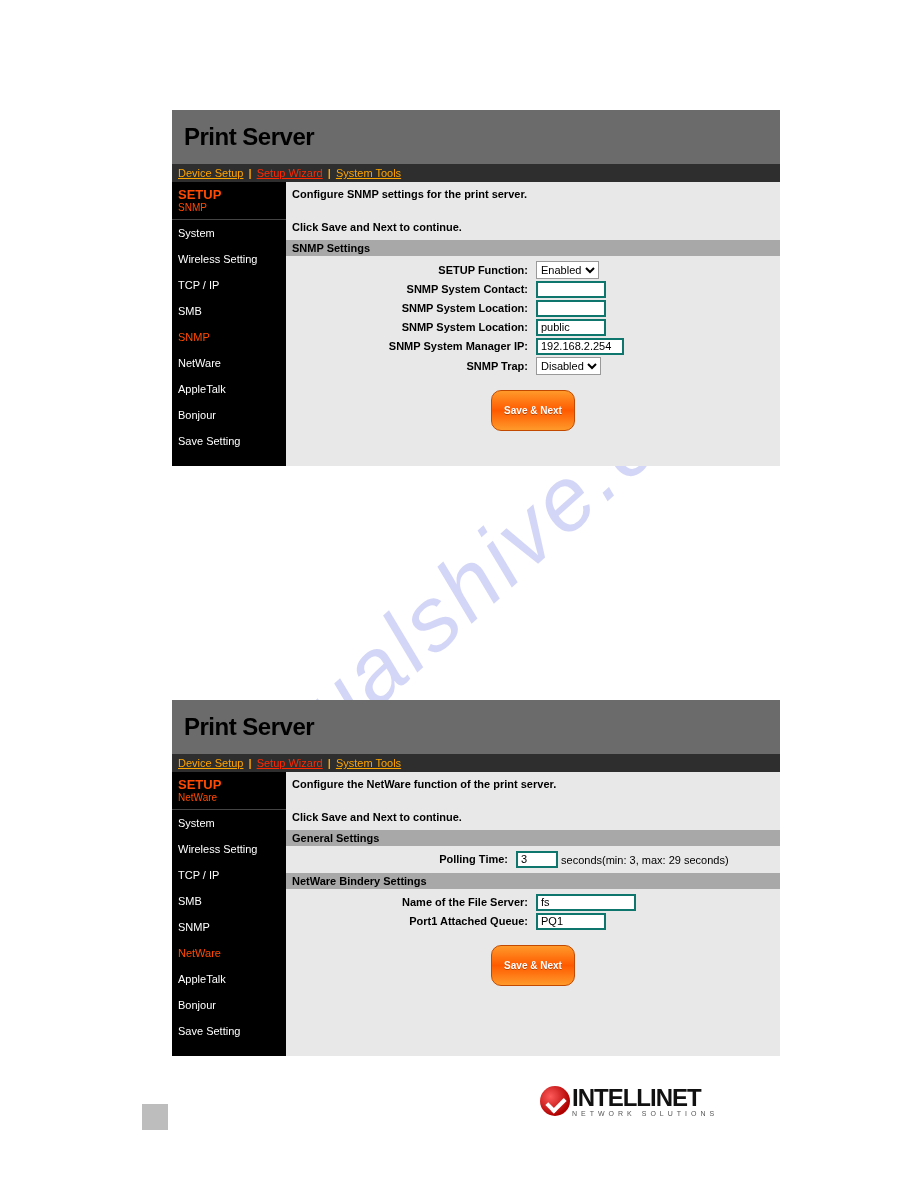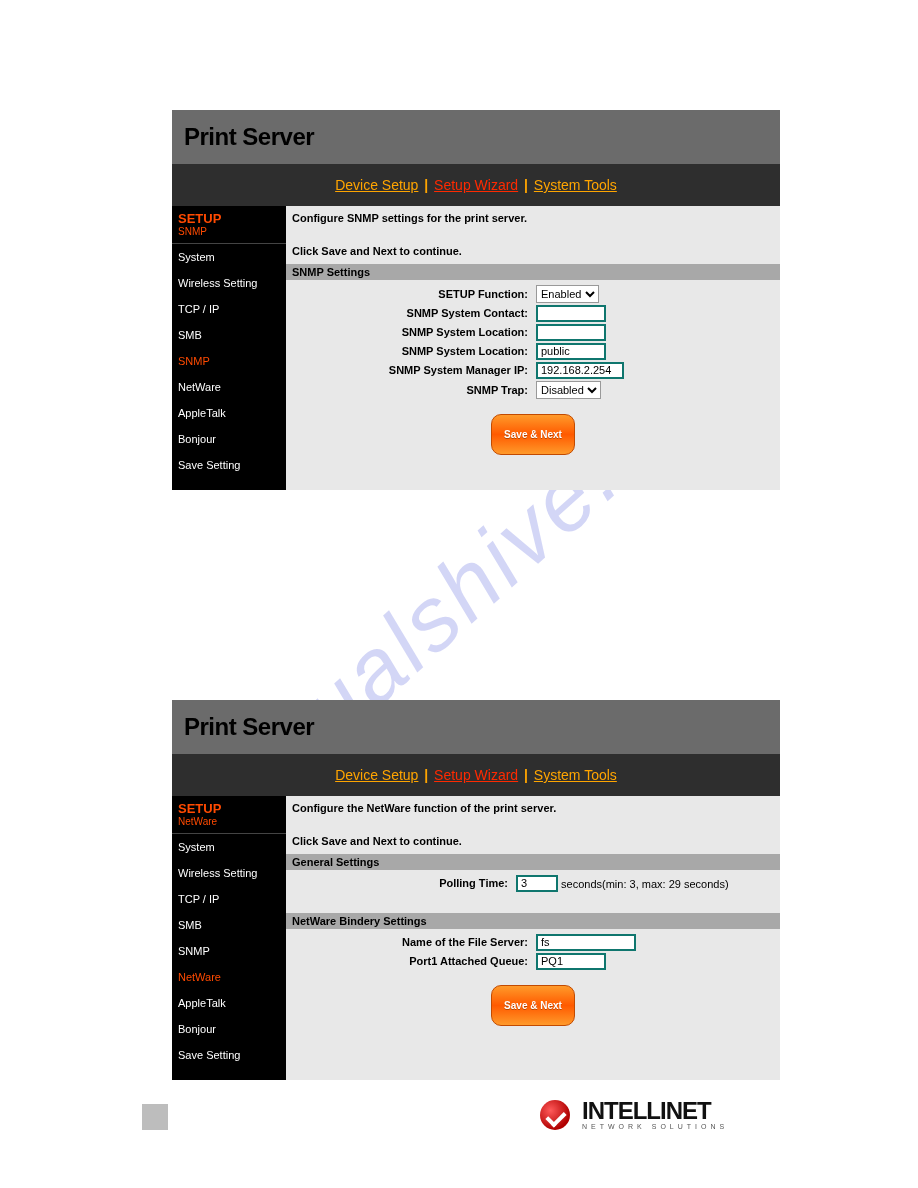--- a/index.html
+++ b/index.html
@@ -28,24 +28,23 @@
     align-items: center;
   }
   .title-bar h1 {
     font-size: 24px;
     font-weight: 900;
     color: #000;
     letter-spacing: -0.5px;
   }
   .nav-bar {
     background: #2e2e2e;
-    padding: 13px 6px;
-    font-size: 14px;
+    padding: 3px 6px;
+    font-size: 11px;
     color: #fff;
-    text-align: center;
   }
   .nav-bar a { color: #ffa500; text-decoration: underline; cursor: pointer; }
   .nav-bar a.wizard { color: #ff2a00; }
   .nav-bar span.sep { color: #ffa500; font-weight: bold; padding: 0 2px; }
 
   .body-row { display: flex; }
   .sidebar {
     width: 114px;
     background: #000000;
     color: #fff;
@@ -133,22 +132,22 @@
   }
 
   
   .footer-logo {
     position: absolute;
     right: 148px;
     bottom: 58px;
     width: 230px;
     height: 44px;
     display: flex;
-    align-items: flex-end;
-    gap: 12px;
+    align-items: flex-start;
+    gap: 2px;
   }
   .footer-logo .check {
     width: 30px; height: 30px; border-radius: 50%;
     background: radial-gradient(circle at 35% 35%, #ff5a5a, #b00000 70%);
     position: relative;
   }
   .footer-logo .check::after {
     content: "";
     position: absolute;
     left: 7px; top: 11px;
@@ -285,21 +284,21 @@
       <a class="item">AppleTalk</a>
       <a class="item">Bonjour</a>
       <a class="item">Save Setting</a>
     </div>
     <div class="content">
       <div class="intro">
         <div>Configure the NetWare function of the print server.</div><br>
         <div>Click Save and Next to continue.</div>
       </div>
       <div class="section-head">General Settings</div>
-      <div class="form-area" style="padding-bottom:20px">
+      <div class="form-area" style="padding-bottom:4px">
         <table class="form">
           <tbody>
               <tr>
             <td class="label" style="width:220px">Polling Time:</td>
             <td>
               <input type="text" class="sm" value="3" style="">
               <span class="note">seconds(min: 3, max: 29 seconds)</span>
             </td>
           </tr>
         </tbody>

